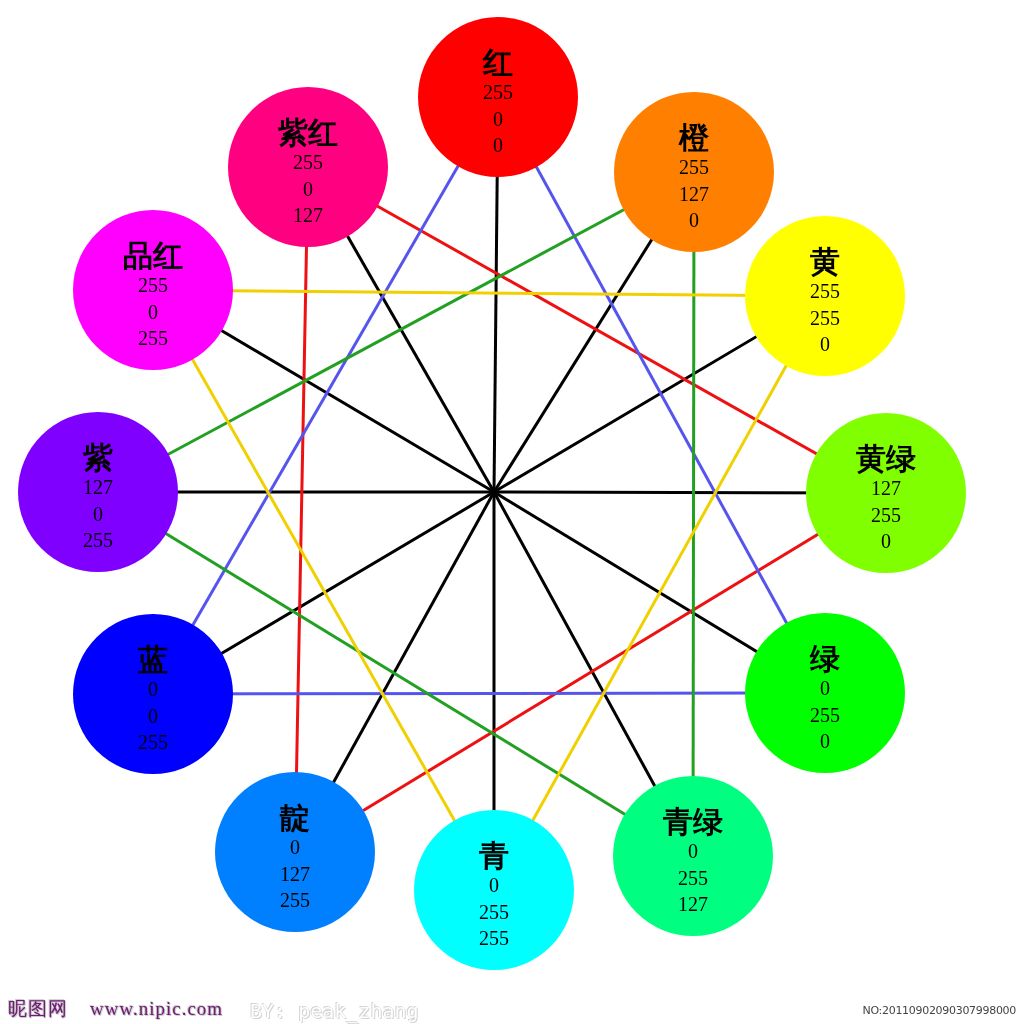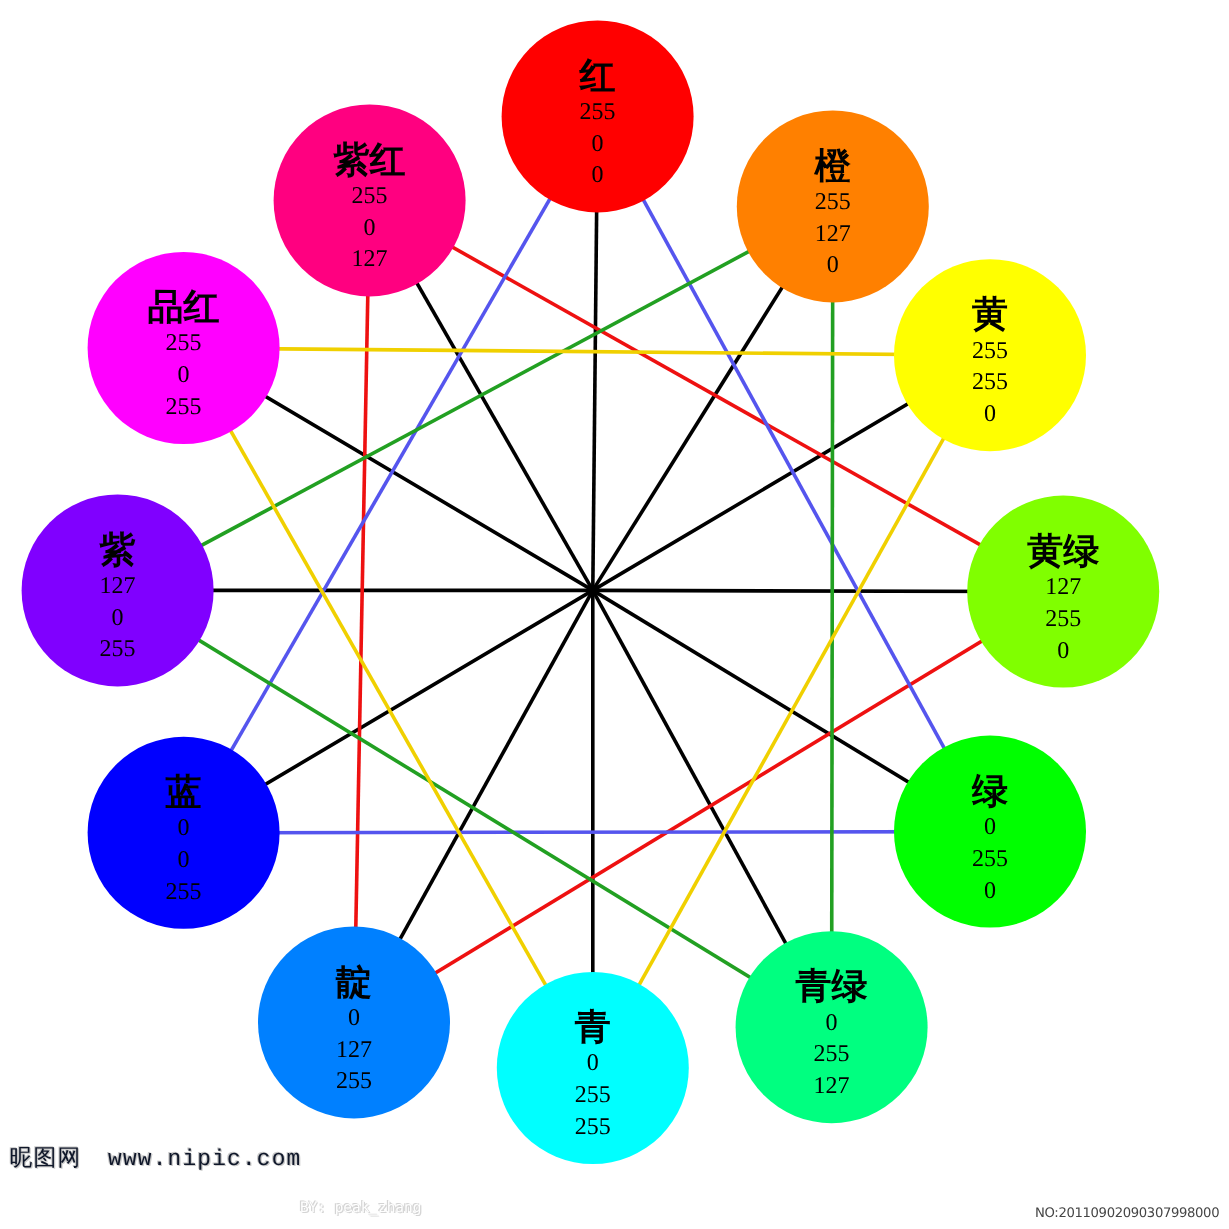--- a/index.html
+++ b/index.html
@@ -1,26 +1,26 @@
 <!DOCTYPE html>
 <html><head>
   <meta charset="utf-8">
   <style>
     html, body { margin: 0; padding: 0; background: #ffffff; }
     body { width: 1024px; height: 1024px; position: relative; overflow: hidden;
            font-family: "DejaVu Serif", "Liberation Serif", serif; }
     #wheel { position: absolute; left: 0; top: 0; width: 1024px; height: 1024px; }
     .node-name { font-family: "DejaVu Sans", "Liberation Sans", sans-serif; font-weight: bold; }
     .node-val { font-family: "Liberation Serif", "DejaVu Serif", serif; }
-    .watermark-left { position: absolute; left: 8px; top: 952px; font-family: Liberation Mono, monospace;
-                      font-size: 19px; color: #0f172a; letter-spacing: 1px;
+    .watermark-left { position: absolute; left: 8px; top: 996px; font-family: Liberation Serif, serif;
+                      font-size: 19px; color: #701a75; letter-spacing: 1px;
                       text-shadow: 0 0 1px #bbbbbb, 0 0 1px #bbbbbb, 1px 1px 0 #cfcfcf, -1px -1px 0 #cfcfcf; }
     .watermark-left span { margin-right: 22px; }
     .watermark-by { position: absolute; left: 250px; top: 999px; font-family: "DejaVu Sans Mono", monospace;
-                    font-size: 12px; color: #ffffff;
+                    font-size: 20px; color: #ffffff;
                     text-shadow: 0 0 1px #c8c8c8, 1px 1px 0 #d6d6d6, -1px -1px 0 #d6d6d6; }
     .serial { position: absolute; right: 8px; top: 1004px; font-family: "DejaVu Sans", sans-serif;
               font-size: 11px; color: #444444; letter-spacing: -0.3px; }
   </style>
 </head>
 <body>
 
 <svg id="wheel" xmlns="http://www.w3.org/2000/svg" width="1024" height="1024" viewBox="0 0 1024 1024">
   <g id="spokes">
       <line x1="494" y1="492" x2="498" y2="97" stroke="#000000" stroke-width="3"></line>

